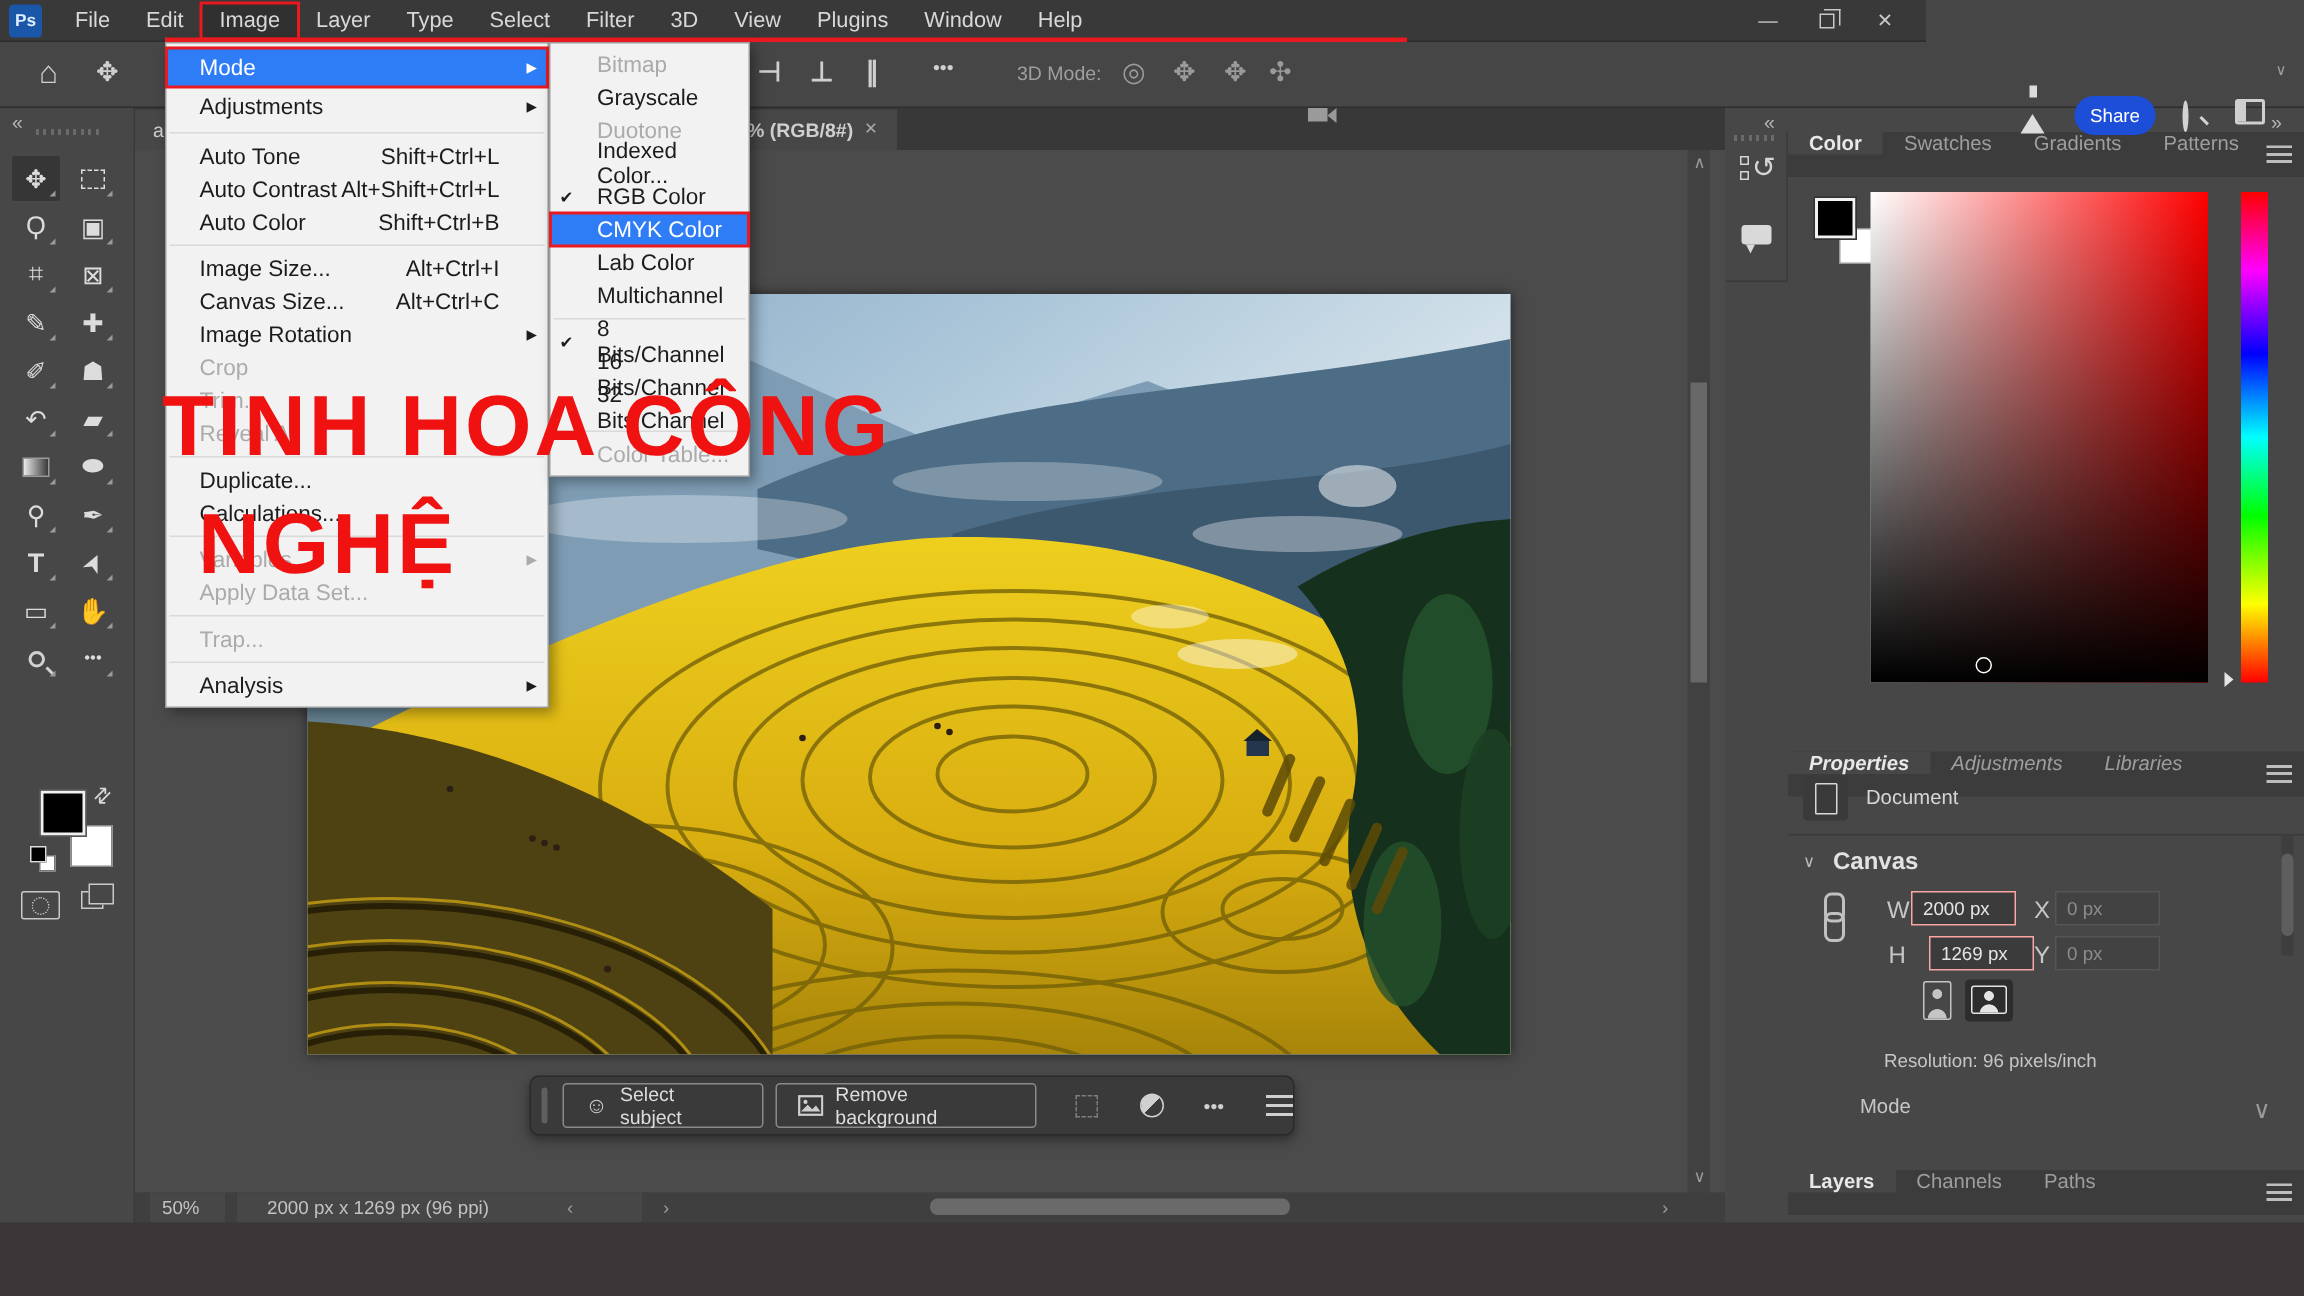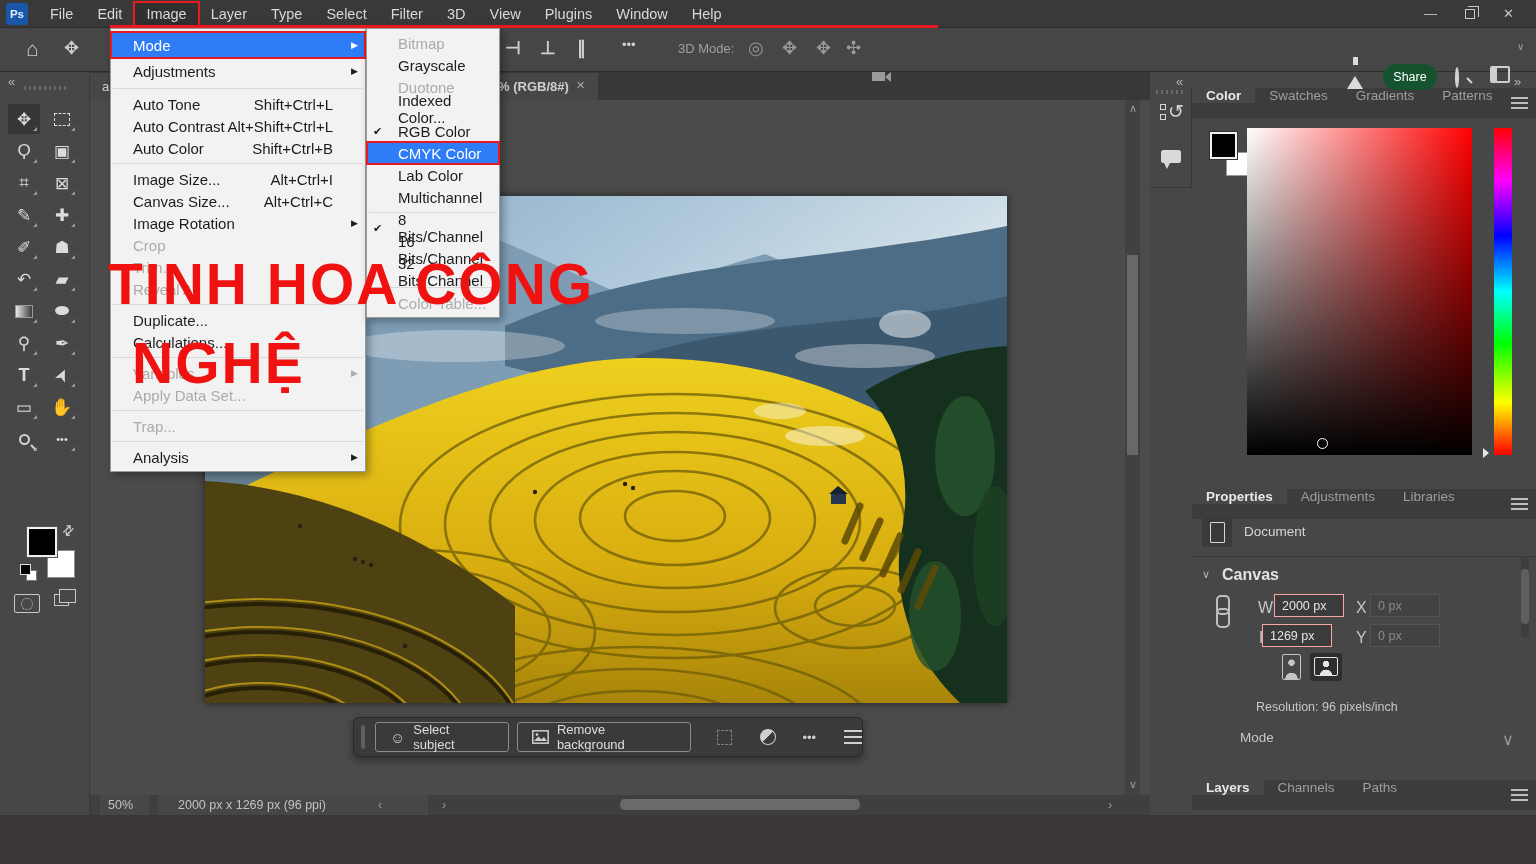--- a/index.html
+++ b/index.html
@@ -2,40 +2,40 @@
 <html><head>
 <meta charset="utf-8">
 <style>
   * { margin:0; padding:0; box-sizing:border-box; }
   html,body { width:1536px; height:864px; overflow:hidden; background:#474747;
     font-family:"Liberation Sans", sans-serif; }
   .abs { position:absolute; }
   #stage { position:relative; width:1536px; height:864px; background:#474747; }
 
   
-  #menubar { position:absolute; left:0; top:0; width:1536px; height:28px;
+  #menubar { position:absolute; left:0; top:0; width:1284px; height:28px;
     background:#393939; display:flex; align-items:center; color:#d8d8d8;
     font-size:14.5px; z-index:40; border-bottom:1px solid #2c2c2c;}
   .pslogo { width:22px; height:22px; margin:0 10px 0 6px; background:#1a57a8;
     border-radius:3px; color:#dfeeff; font-weight:bold; font-size:11.5px;
     display:flex; align-items:center; justify-content:center; }
   .mitem { padding:4px 12px; }
   .mitem.redbox { outline:2px solid #e8191f; outline-offset:-1px; background:#303030;}
   #wincontrols { margin-left:auto; display:flex; align-items:center; gap:28px;
     padding-right:22px; color:#c8c8c8; font-size:13px;}
   .restore-ic { width:10px; height:10px; border:1.5px solid #c8c8c8; position:relative;}
   .restore-ic::before { content:""; position:absolute; left:2px; top:-4px; width:10px;
     height:10px; border:1.5px solid #c8c8c8; border-bottom:none; border-left:none;}
 
   
   #optionsbar { position:absolute; left:0; top:28px; width:1536px; height:44px;
     background:#464646; border-bottom:1px solid #2e2e2e; color:#b9b9b9; z-index:5;}
   .obar-ic { position:absolute; top:9px; font-size:18px; color:#cfcfcf;}
   .share-btn { position:absolute; left:1383px; top:36px; width:54px; height:26px;
-    background:#14532d; border-radius:14px; color:#fff; font-size:12.5px;
+    background:#1d4ed8; border-radius:14px; color:#fff; font-size:12.5px;
     display:flex; align-items:center; justify-content:center;}
   .mag { width:11px; height:11px; border:2px solid #d2d2d2; border-radius:50%; position:relative;}
   .mag::after { content:""; position:absolute; left:9px; top:9px; width:2px; height:7px;
     background:#d2d2d2; transform:rotate(-45deg); transform-origin:top; }
   .flask { position:absolute; left:1347px; top:48px; width:0; height:0;
     border-left:8px solid transparent; border-right:8px solid transparent;
     border-bottom:13px solid #dcdcdc;}
   .flask::before { content:""; position:absolute; left:-2.5px; top:-19px; width:5px;
     height:8px; background:#dcdcdc;}
   .wsp { position:absolute; left:1490px; top:38px; width:20px; height:17px;
@@ -475,38 +475,38 @@
       <span class="burger"></span>
     </div>
     <div class="cfg"></div>
     <div class="cbg"></div>
     <div id="satval">
       <span class="picker-ring"></span>
     </div>
     <div id="huebar"></div>
     <span class="hue-arrow"></span>
 
-    <div class="ptabs" style="top:417px;">
+    <div class="ptabs" style="top:429px;font-style:italic;">
       <span class="ptab active">Properties</span>
       <span class="ptab">Adjustments</span>
       <span class="ptab">Libraries</span>
       <span class="burger"></span>
     </div>
     <div class="docicon"></div>
     <span class="lbl" style="left:94px; top:452px; font-size:13.5px; color:#d6d6d6;">Document</span>
     <div class="abs" style="left:42px; top:484px; width:344px; height:1px; background:#3a3a3a;"></div>
     <span class="lbl" style="left:52px; top:496px; color:#b9b9b9; font-size:11px;">∨</span>
     <span class="lbl" style="left:72px; top:494px; font-weight:bold; color:#e2e2e2;">Canvas</span>
     <div class="chain"></div>
     <span class="lbl" style="left:108px; top:527px;">W</span>
     <input class="pfield" style="left: 124px; top: 522px;" readonly="" value="2000 px">
     <span class="lbl" style="left:206px; top:527px;">X</span>
     <input class="pfield disabled" style="left: 220px; top: 522px;" readonly="" value="0 px">
     <span class="lbl" style="left:109px; top:557px;">H</span>
-    <input class="pfield" style="left: 112px; top: 552px;" readonly="" value="1269 px">
+    <input class="pfield" style="left: 136px; top: 552px;" readonly="" value="1269 px">
     <span class="lbl" style="left:206px; top:557px;">Y</span>
     <input class="pfield disabled" style="left: 220px; top: 552px;" readonly="" value="0 px">
     <div class="orient-p"></div>
     <div class="orient-l-tile">
         <div class="orient-l"></div>
       </div>
     <span class="lbl" style="left:106px; top:628px; font-size:12.5px;">Resolution: 96 pixels/inch</span>
     <span class="lbl" style="left:90px; top:658px; font-size:13.5px;">Mode</span>
     <span class="lbl" style="left:352px; top:658px; color:#9a9a9a;">∨</span>
     <div class="pscroll">

